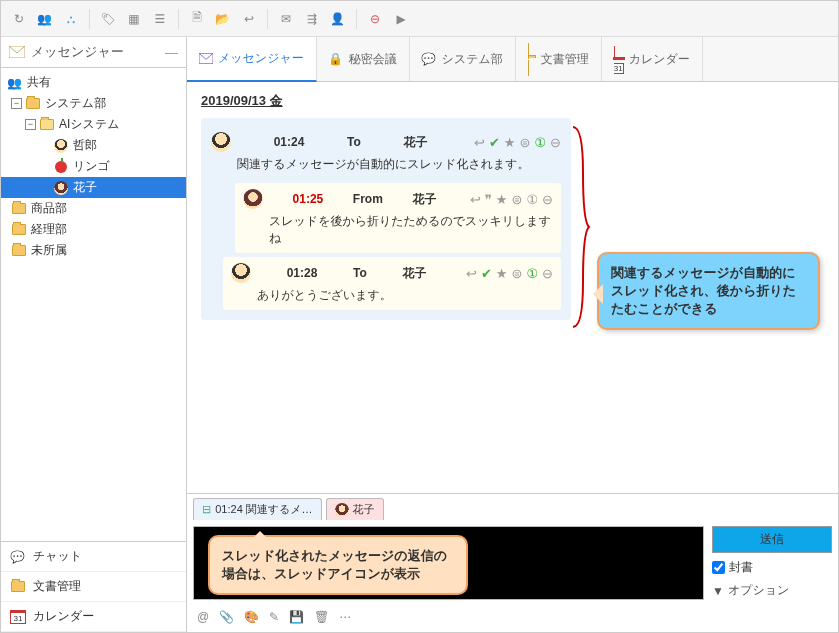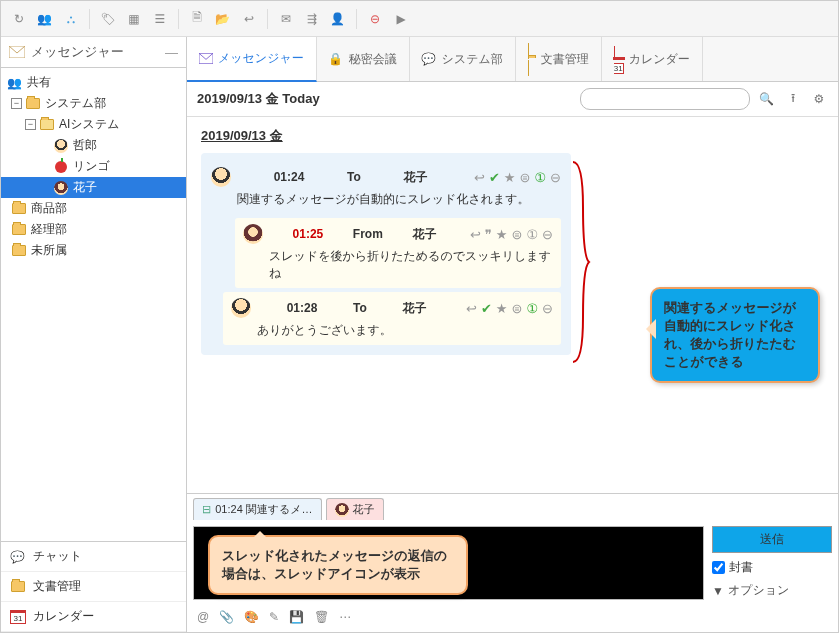--- a/index.html
+++ b/index.html
@@ -43,21 +43,21 @@
 .msg-head { display: flex; align-items: center; gap: 6px; font-size: 12px; justify-content: space-between; }
 .msg-head .av { width: 20px; height: 20px; border-radius: 50%; }
 .msg-head .time { font-weight: bold; }
 .msg-head .time.red { color: #c00; }
 .msg-head .dir { font-weight: bold; }
 .msg-head .who { font-weight: bold; }
 .msg-icons { display: flex; gap: 4px; color: #999; margin-left: 4px; }
 .msg-icons span { cursor: pointer; font-size: 13px; }
 .msg-body { margin-top: 4px; margin-left: 26px; font-size: 12px; }
 .bracket { position: absolute; top: 4px; right: -20px; height: 210px; }
-.callout1 { position: absolute; top: 170px; right: 18px; width: 170px; background: #0ea5e9; border: 2px solid #f0a060; border-radius: 10px; padding: 10px 12px; font-size: 13px; font-weight: bold; color: #333; box-shadow: 2px 2px 5px rgba(0,0,0,0.2); }
+.callout1 { position: absolute; top: 170px; right: 18px; width: 223px; background: #7dd3fc; border: 2px solid #f0a060; border-radius: 10px; padding: 10px 12px; font-size: 13px; font-weight: bold; color: #333; box-shadow: 2px 2px 5px rgba(0,0,0,0.2); }
 .callout1::before { content: ""; position: absolute; left: -16px; top: 30px; border: 10px solid transparent; border-right-color: #ffe0c0; }
 .compose { border-top: 1px solid #ccc; background: #fff; }
 .comp-tabs { display: flex; gap: 4px; padding: 4px 6px 0 6px; }
 .comp-tab { border: 1px solid #bbb; border-bottom: none; padding: 3px 8px; font-size: 11px; display: flex; align-items: center; gap: 4px; border-radius: 3px 3px 0 0; }
 .comp-tab.t1 { background: #eaf3fb; }
 .comp-tab.t2 { background: #fde0e0; }
 .comp-body { display: flex; padding: 6px; gap: 8px; }
 .comp-text { flex: 1; height: 74px; border: 1px solid #bbb; position: relative; background: #000000; }
 .comp-right { width: 120px; display: flex; flex-direction: column; gap: 6px; font-size: 12px; }
 .send-btn { border: 1px solid #999; padding: 4px 0; text-align: center; cursor: pointer; background: #0ea5e9; }
@@ -218,28 +218,20 @@
         <div class="tab">
           <span><span class="folder" style="transform:scale(.8)"></span></span>
           <span>文書管理</span>
         </div>
         <div class="tab">
           <span><span class="cal-box">31</span></span>
           <span>カレンダー</span>
         </div>
       </div>
 
-      <div class="sub-hdr">
-        <span class="title">2019/09/13 金 Today</span>
-        <span class="spacer"></span>
-        <input class="search" placeholder="" style="">
-        <span class="hdr-icon">🔍</span>
-        <span class="hdr-icon">⭱</span>
-        <span class="hdr-icon">⚙</span>
-      </div>
 
       <div class="msg-area">
         <div class="date-hdr">2019/09/13 金</div>
 
         <div class="thread">
           <div class="msg">
             <div class="msg-head">
               <span class="av av-boy" style="width:20px;height:20px;border-radius:50%;display:inline-block"></span>
               <span class="time">01:24</span>
               <span class="dir">To</span>

